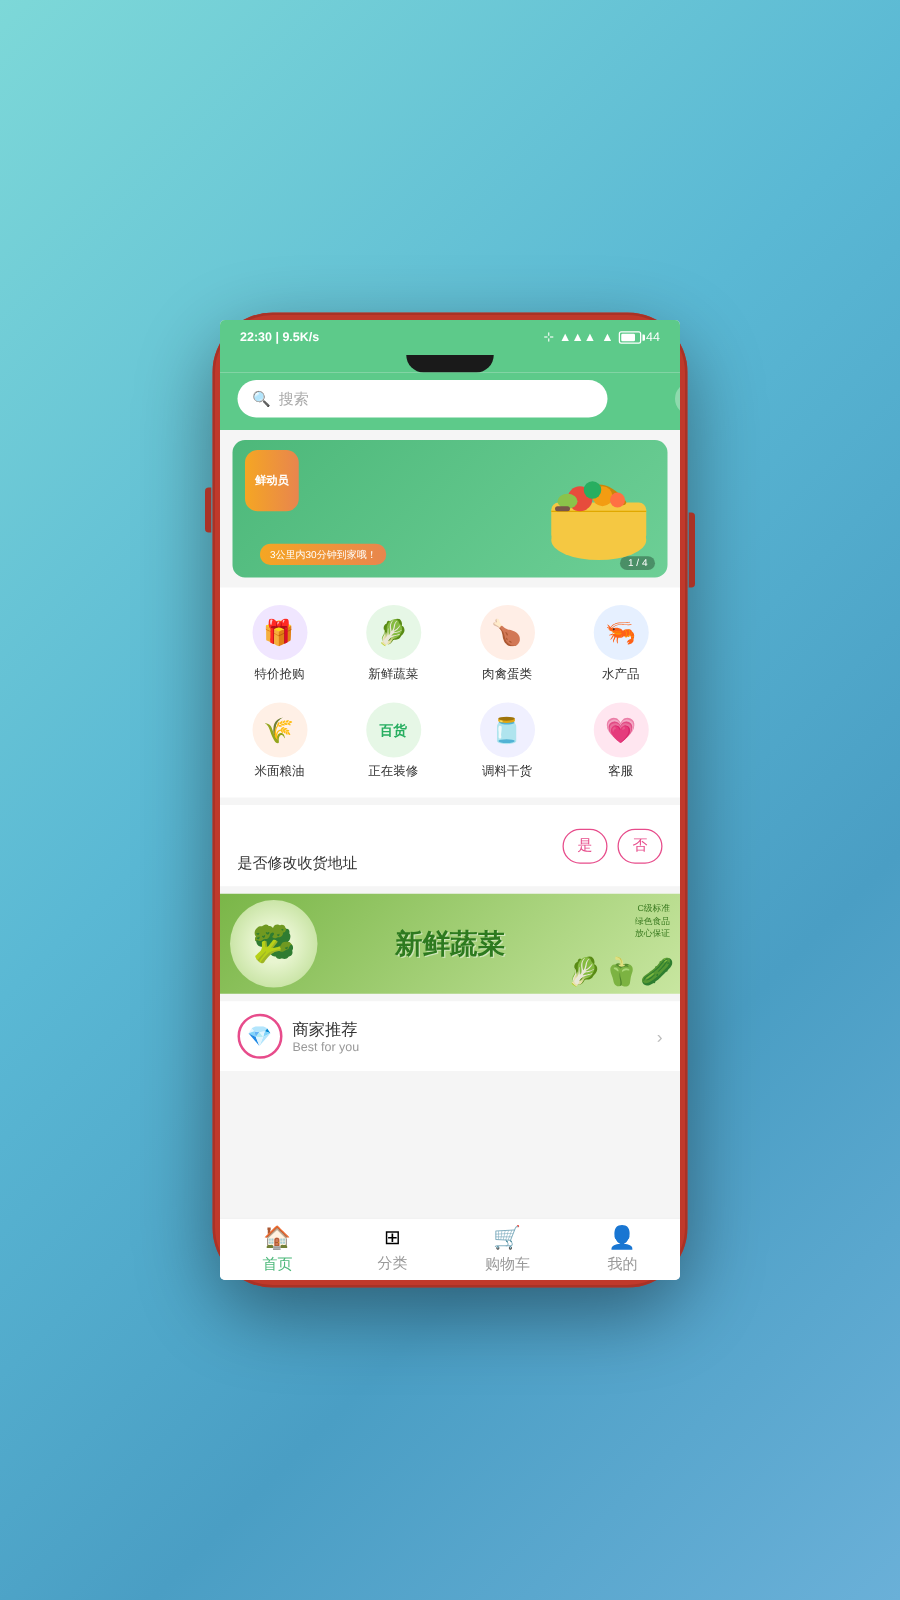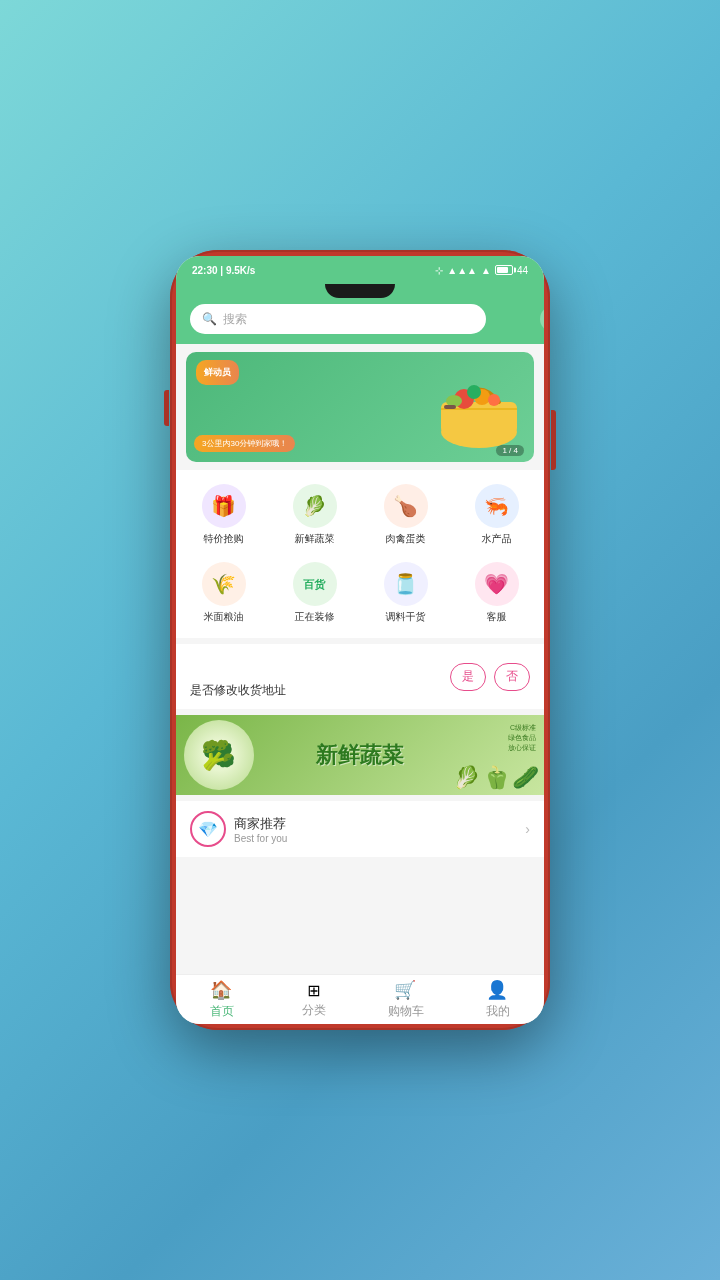--- a/index.html
+++ b/index.html
@@ -39,21 +39,21 @@
       top: 160px;
       width: 5px;
       height: 60px;
       background: #a93226;
       border-radius: 0 3px 3px 0;
     }
     .phone-inner {
       width: 100%;
       height: 100%;
       background: #f5f5f5;
-      border-radius: 24px;
+      border-radius: 4px;
       overflow: hidden;
       display: flex;
       flex-direction: column;
     }
     
     .status-bar {
       background: #5dca8a;
       height: 28px;
       display: flex;
       align-items: center;
@@ -156,36 +156,36 @@
       display: flex;
       align-items: center;
     }
     .banner-tag {
       position: absolute;
       top: 8px;
       left: 10px;
       background: linear-gradient(90deg, #f5a623, #e8854e);
       color: #fff;
       font-size: 9px;
-      padding: 6px 8px;
+      padding: 18px 8px;
       border-radius: 10px;
       font-weight: 600;
     }
     .banner-text {
       position: absolute;
       left: 10px;
       top: 22px;
       color: #fff;
     }
     .banner-text .line1 { font-size: 20px; font-weight: 900; text-shadow: 1px 1px 2px rgba(0,0,0,0.2); }
     .banner-text .line2 { font-size: 20px; font-weight: 900; text-shadow: 1px 1px 2px rgba(0,0,0,0.2); }
     .banner-sub {
       position: absolute;
       bottom: 10px;
-      left: 8px;
+      left: 22px;
       background: linear-gradient(90deg, #f5a623, #e8854e);
       color: #fff;
       font-size: 8px;
       padding: 3px 8px;
       border-radius: 10px;
       text-align: right;
     }
     .banner-indicator {
       position: absolute;
       bottom: 6px;

